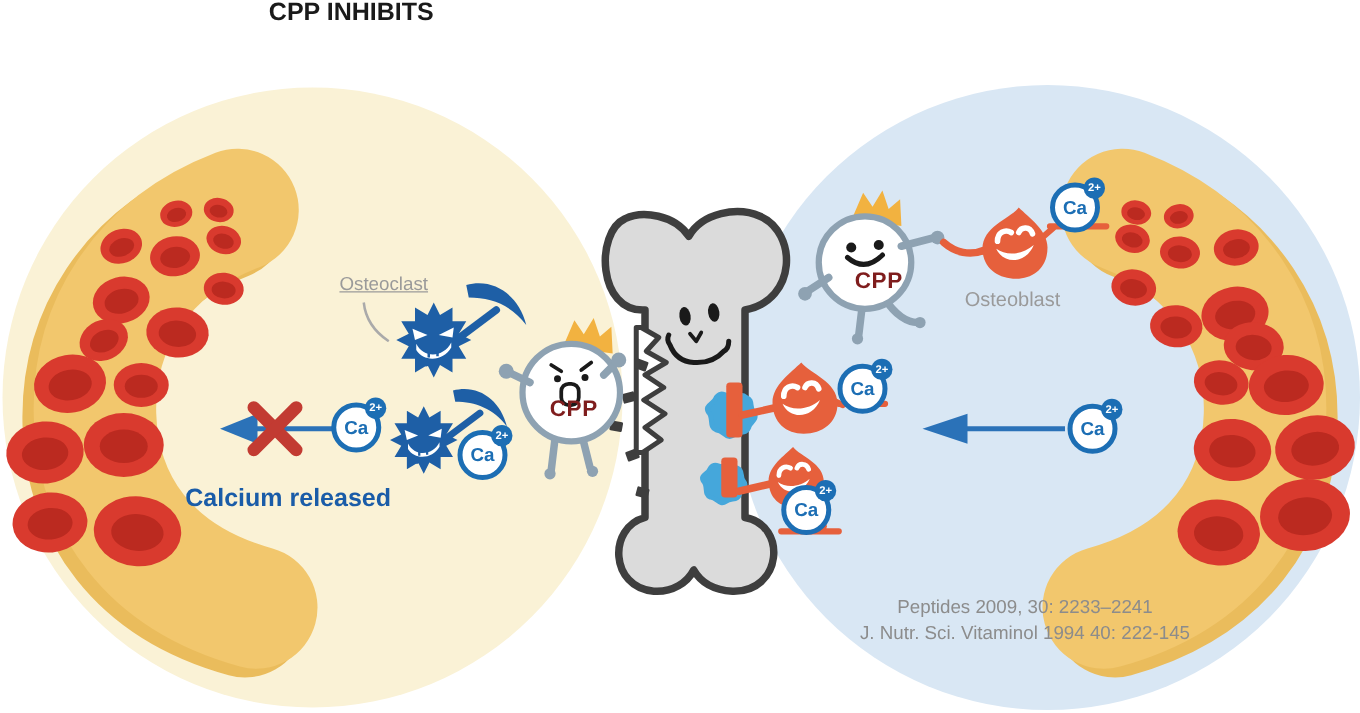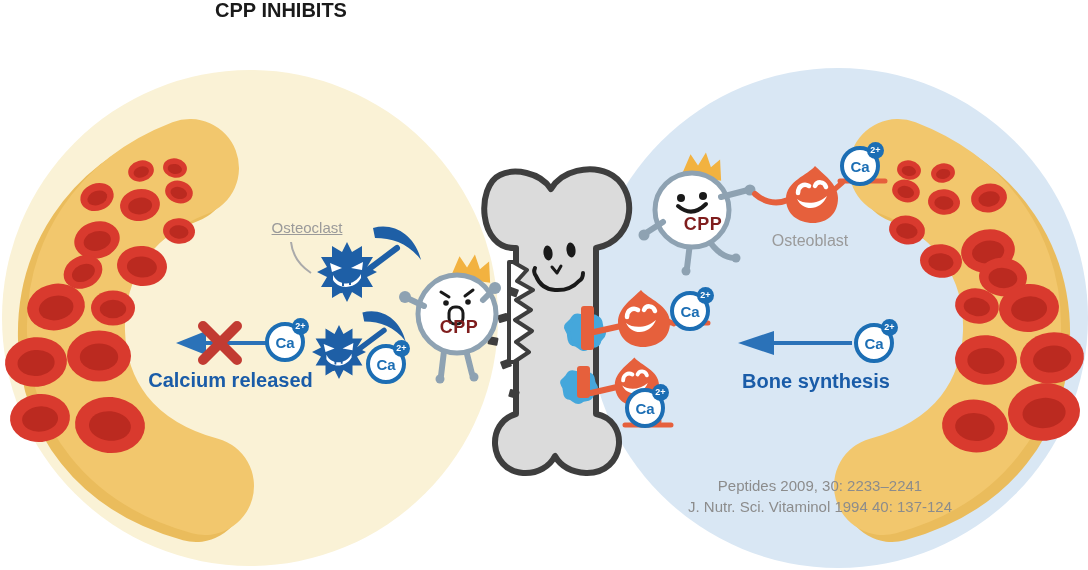--- a/index.html
+++ b/index.html
@@ -8,21 +8,21 @@
     font-family:"Liberation Sans", sans-serif;
   }
   .stage svg{position:absolute;left:0;top:0;}
   .txt{position:absolute;text-align:center;}
   .title{font-size:20px;font-weight:bold;color:#1a1a1a;line-height:18px;}
   .title-left{left:136px;top:1px;width:290px;}
   .title-right{left:687px;top:1px;width:290px;}
   .cell-label{font-size:15px;color:#9a9a9a;font-weight:normal;}
   .label-osteoclast{left:262px;top:219px;width:90px;text-decoration:underline;}
   .label-osteoblast{left:760px;top:197px;width:100px;font-size:16px;margin-top:35px;}
-  .blue-caption{font-size:20px;font-weight:bold;color:#1A5CA8;}
+  .blue-caption{font-size:20px;font-weight:bold;color:#1A5CA8;margin-top:19px;}
   .cap-calcium{left:138px;top:369px;width:185px;}
   .cap-bone{left:732px;top:370px;width:168px;}
   .citations{left:655px;top:475px;width:330px;font-size:15px;color:#8C8C8C;line-height:21px;}
   .cpp-label{font-size:18px;font-weight:bold;color:#7f1d1d;letter-spacing:0.5px;}
   .cpp-left{left:431px;top:317px;width:56px;}
   .cpp-right{left:675px;top:214px;width:56px;}
   .ca-badge{
     position:absolute;box-sizing:border-box;width:40px;height:40px;border-radius:50%;
     background:#fff;border:4px solid #1C6EB4;display:flex;align-items:center;justify-content:center;
   }
@@ -322,25 +322,24 @@
 </svg>
 
   <div class="txt title title-left">
     <div>CPP INHIBITS</div>
   </div>
 
   <div class="txt cell-label label-osteoclast">Osteoclast</div>
   <div class="txt cell-label label-osteoblast">Osteoblast</div>
 
   <div class="txt blue-caption cap-calcium">Calcium released</div>
-  <div class="txt blue-caption cap-bone">Bone synthesis</div>
 
   <div class="txt citations">
     <div>Peptides 2009, 30: 2233–2241</div>
-    <div>J. Nutr. Sci. Vitaminol 1994 40: 137-124</div>
+    <div>J. Nutr. Sci. Vitaminol 1994 40: 222-145</div>
   </div>
 
   <div class="txt cpp-label cpp-left">CPP</div>
   <div class="txt cpp-label cpp-right">CPP</div>
 
   <div class="ca-badge" style="left:265px;top:322px;">
     <span class="sym">Ca</span>
     <span class="chg">2+</span>
   </div>
   <div class="ca-badge" style="left:366px;top:344px;">

